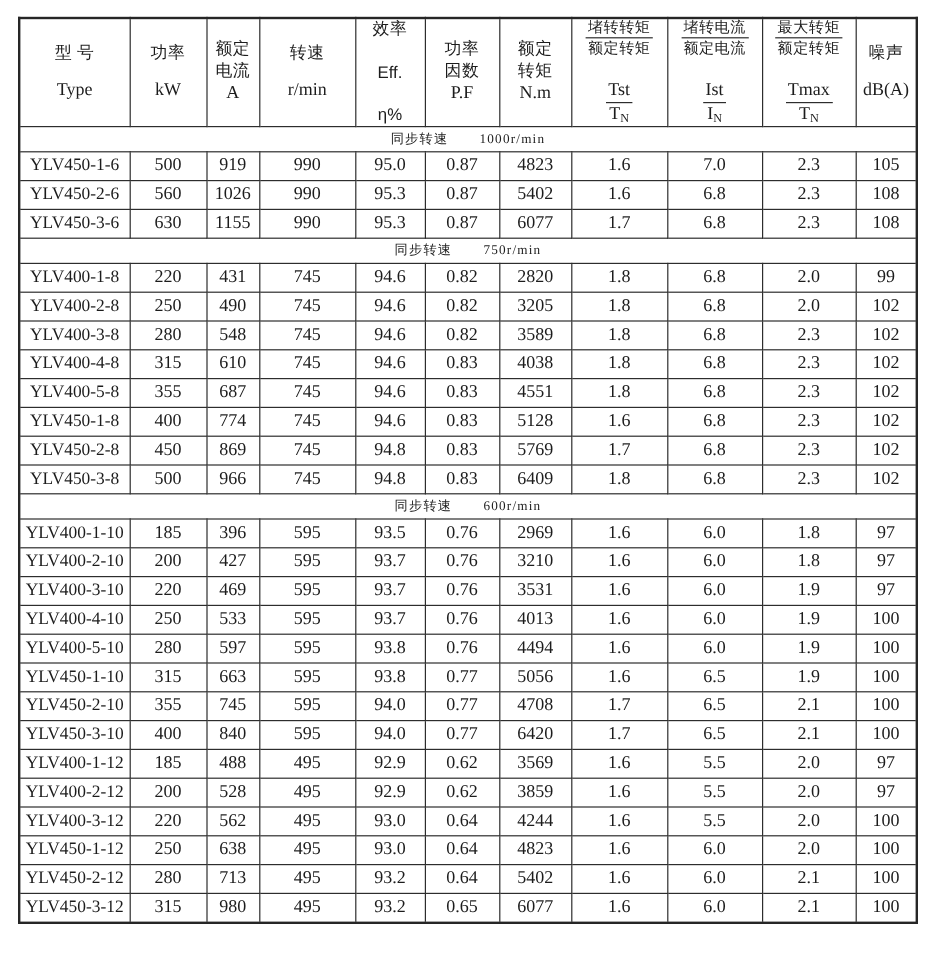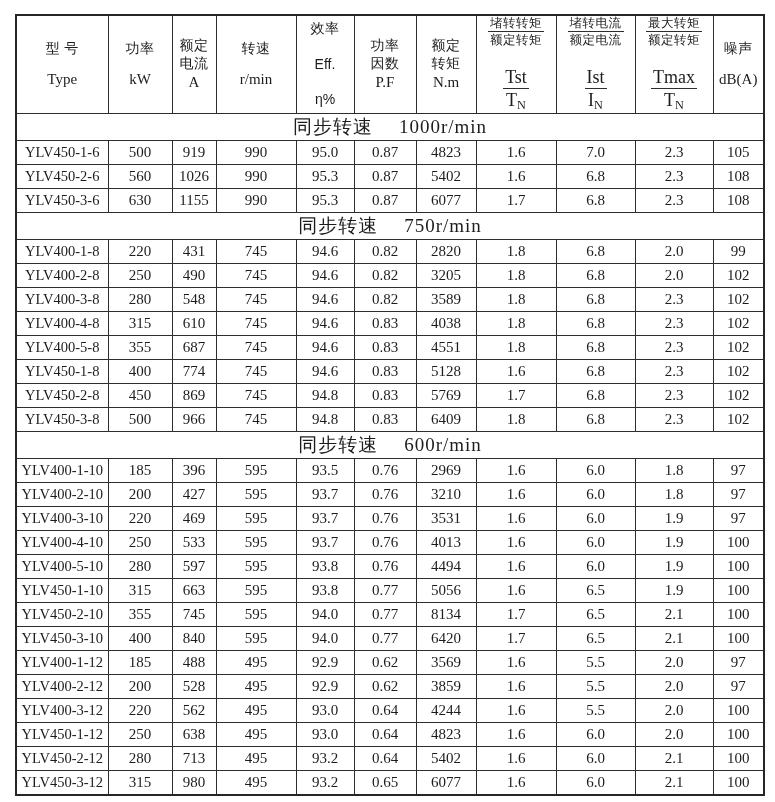--- a/index.html
+++ b/index.html
@@ -53,25 +53,25 @@
   .hline.en { font-size: 15px; }
   .hline.sans { font-family: "Liberation Sans", "DejaVu Sans", sans-serif; font-size: 14px; margin-top: 17px; }
   .fr { display: inline-block; text-align: center; line-height: 1.12; }
   .fr .fr-top {
     display: block;
     border-bottom: 1px solid #2d2d2d;
     padding: 0 2px 1px 2px;
   }
   .fr .fr-bot { display: block; padding-top: 1px; }
   .fr.cnfr { font-size: 12.5px; letter-spacing: 0.5px; }
-  .fr.symfr { font-size: 18px; margin-top: 18px; }
+  .fr.symfr { font-size: 15px; margin-top: 18px; }
   sub.nsub { font-size: 0.68em; vertical-align: -0.25em; }
   tbody tr.band td {
     height: 20px;
-    font-size: 19px;
+    font-size: 11px;
     letter-spacing: 1px;
     margin-left: 29px;
   }
   tbody tr.band .band-cn { margin-right: 26px; }
   tbody tr.datarow td {
     height: 23px;
     font-size: 15px;
   }
   tbody tr.datarow td.model {
     font-size: 14.5px;
@@ -419,21 +419,21 @@
           <td>1.9</td>
           <td>100</td>
         </tr>
         <tr class="datarow">
           <td class="model">YLV450-2-10</td>
           <td>355</td>
           <td>745</td>
           <td>595</td>
           <td>94.0</td>
           <td>0.77</td>
-          <td>8134</td>
+          <td>4708</td>
           <td>1.7</td>
           <td>6.5</td>
           <td>2.1</td>
           <td>100</td>
         </tr>
         <tr class="datarow">
           <td class="model">YLV450-3-10</td>
           <td>400</td>
           <td>840</td>
           <td>595</td>

